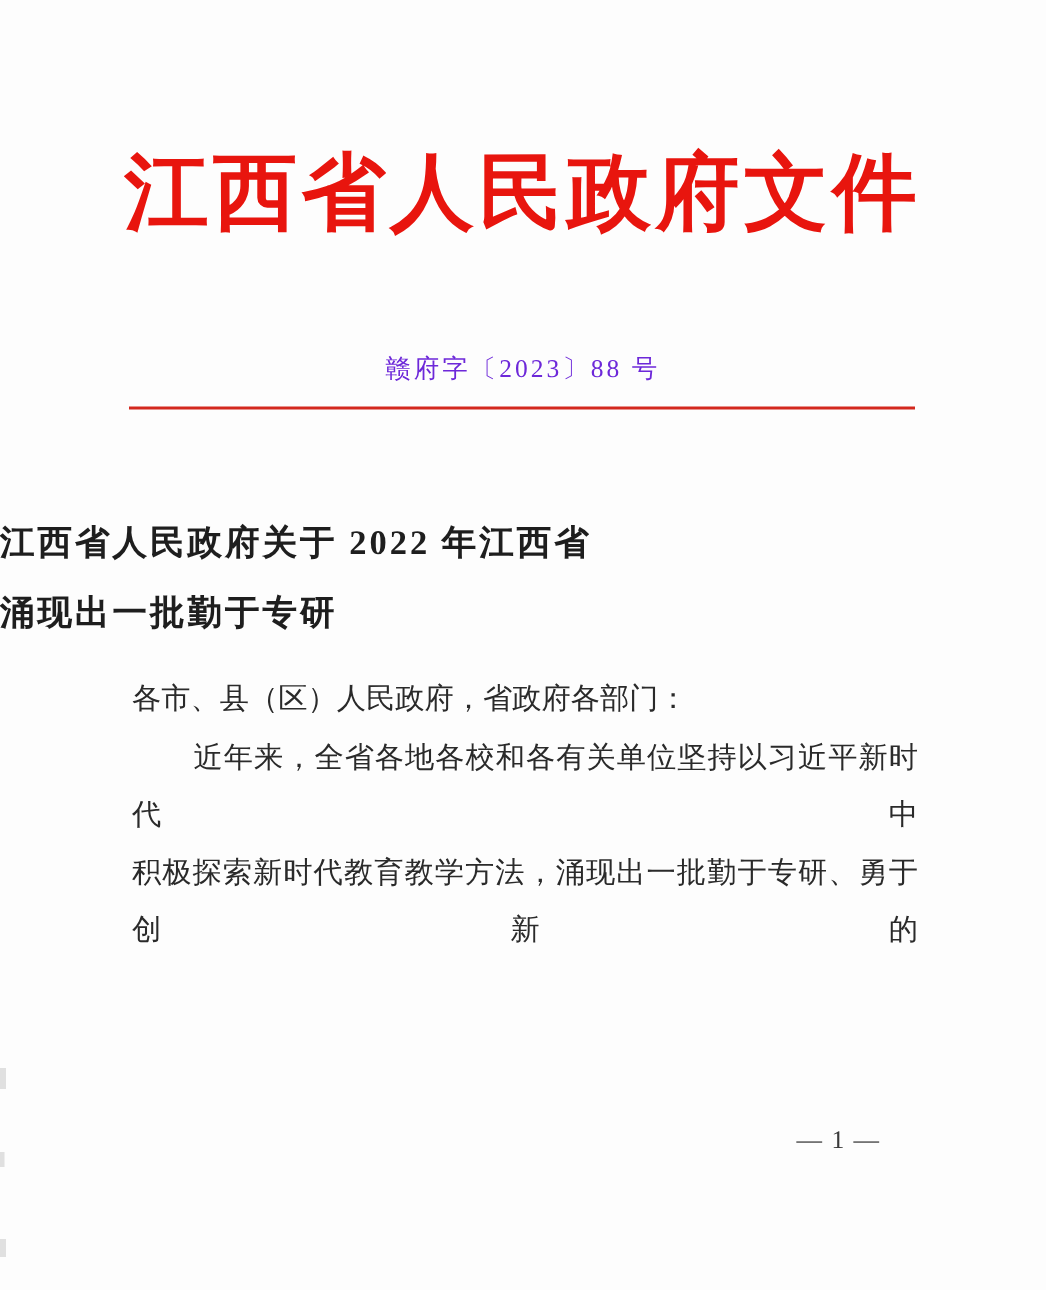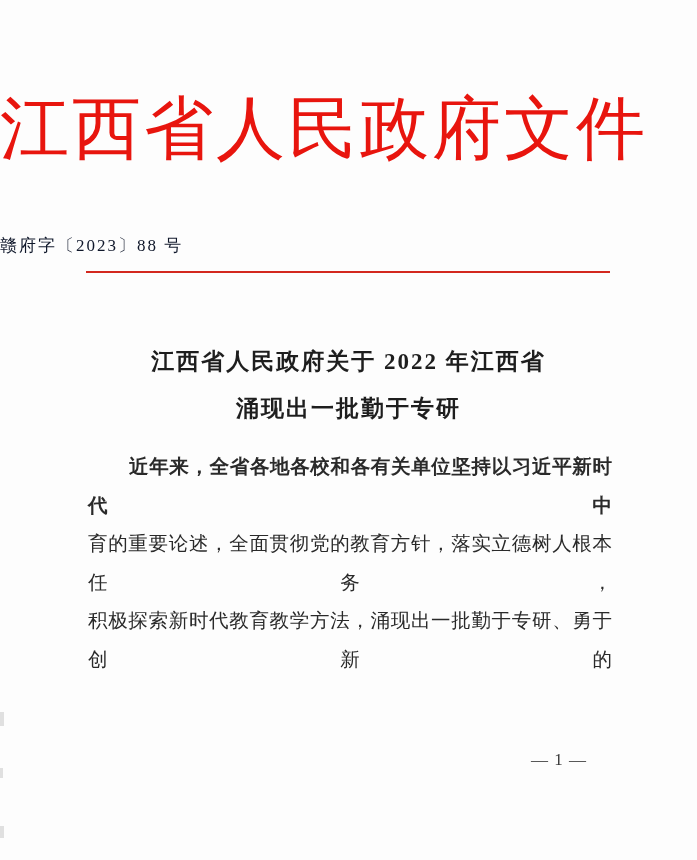--- a/index.html
+++ b/index.html
@@ -15,53 +15,52 @@
     font-family: "Liberation Serif", serif;
     color: #2a2a2a;
     overflow: hidden;
   }
   .header-title {
     position: absolute;
     top: 84px;
     left: 0;
     width: 100%;
     margin: 0;
-    text-align: left;
+    text-align: center;
     color: #e8150e;
-    font-size: 69px;
-    font-weight: normal;
+    font-size: 56px;
+    font-weight: bold;
     letter-spacing: 3px;
     line-height: 90px;
     white-space: nowrap;
   }
   .doc-number {
     position: absolute;
     top: 234px;
     left: 0;
     width: 100%;
-    text-align: left;
+    text-align: center;
     font-size: 17px;
     letter-spacing: 2px;
-    color: #0f172a;
+    color: #6d28d9;
   }
   .red-rule {
     position: absolute;
     top: 271px;
     left: 86px;
     width: 524px;
     height: 2px;
     background: #d3281e;
   }
   .doc-title {
     position: absolute;
     top: 338px;
     left: 0;
     width: 100%;
     margin: 0;
-    text-align: center;
     font-size: 23px;
     font-weight: bold;
     letter-spacing: 2px;
     line-height: 47px;
     color: #1e1e1e;
   }
   .doc-title span { display: block; }
   .body-text {
     position: absolute;
     top: 448px;
@@ -74,21 +73,20 @@
   .salutation {
     text-align: left;
   }
   .b-line {
     text-align: justify;
     text-align-last: justify;
     -moz-text-align-last: justify;
   }
   .b-line.first {
     text-indent: 41px;
-    font-weight: bold;
   }
   .page-number {
     position: absolute;
     top: 750px;
     right: 110px;
     font-size: 17px;
     letter-spacing: 1px;
     color: #3a3a3a;
     white-space: nowrap;
   }
@@ -111,22 +109,22 @@
   <div class="doc-number">赣府字〔2023〕88 号</div>
 
   <div class="red-rule"></div>
 
   <h2 class="doc-title">
     <span>江西省人民政府关于 2022 年江西省</span>
     <span>涌现出一批勤于专研</span>
   </h2>
 
   <div class="body-text">
+    <div class="salutation">各市、县（区）人民政府，省政府各部门：</div>
     <div class="b-line first">近年来，全省各地各校和各有关单位坚持以习近平新时代中</div>
-    <div class="b-line">育的重要论述，全面贯彻党的教育方针，落实立德树人根本任务，</div>
     <div class="b-line">积极探索新时代教育教学方法，涌现出一批勤于专研、勇于创新的</div>
 
   </div>
 
   <div class="page-number">— 1 —</div>
 
   <div class="scan-artifact artifact-1"></div>
   <div class="scan-artifact artifact-2"></div>
   <div class="scan-artifact artifact-3"></div>
 

